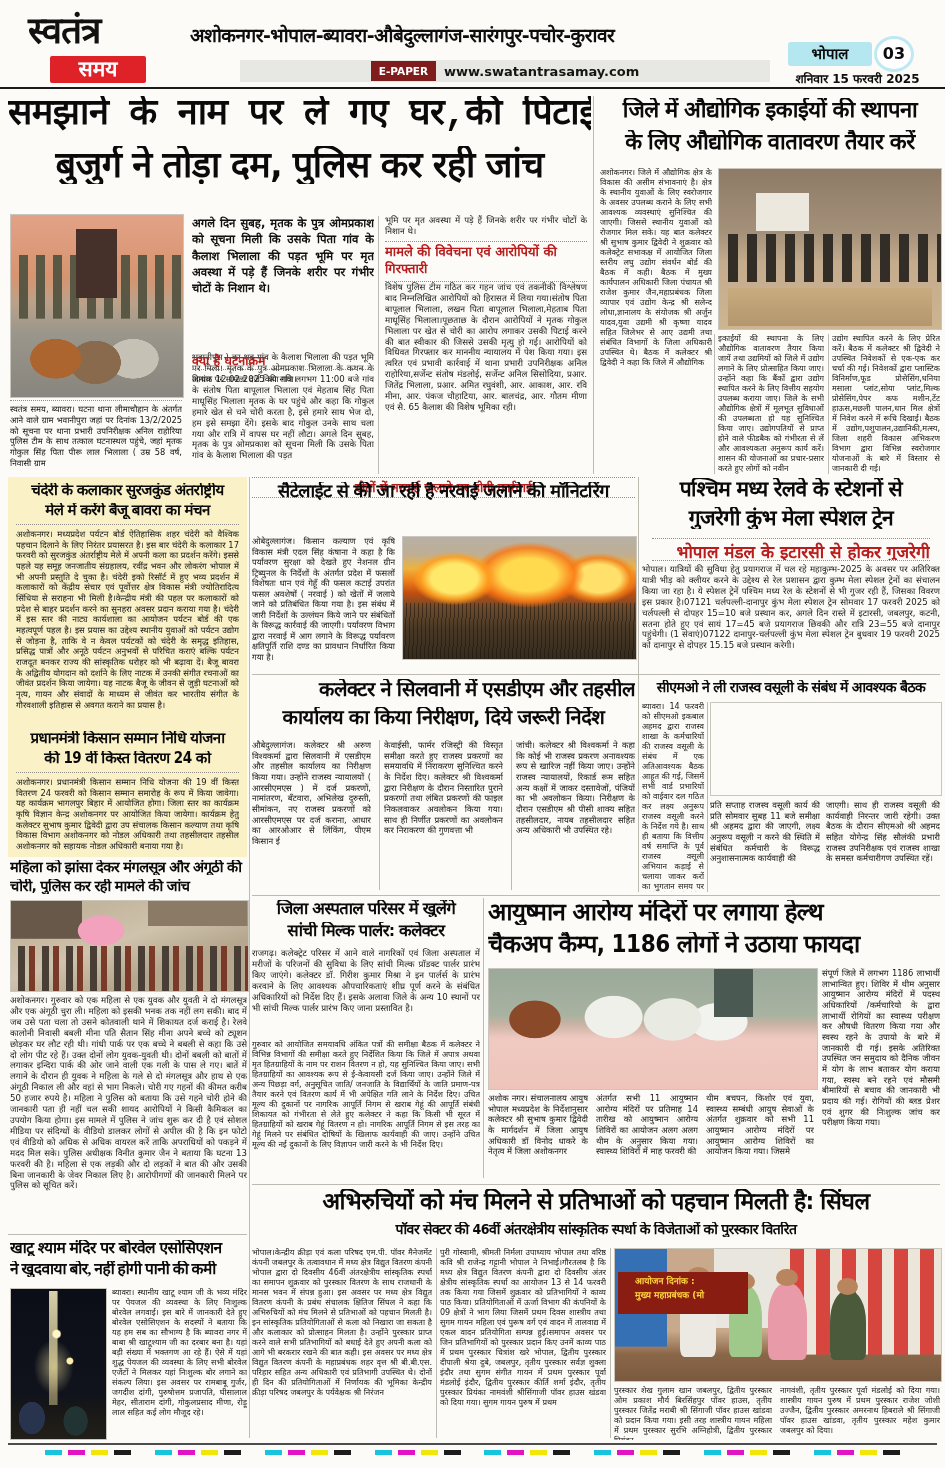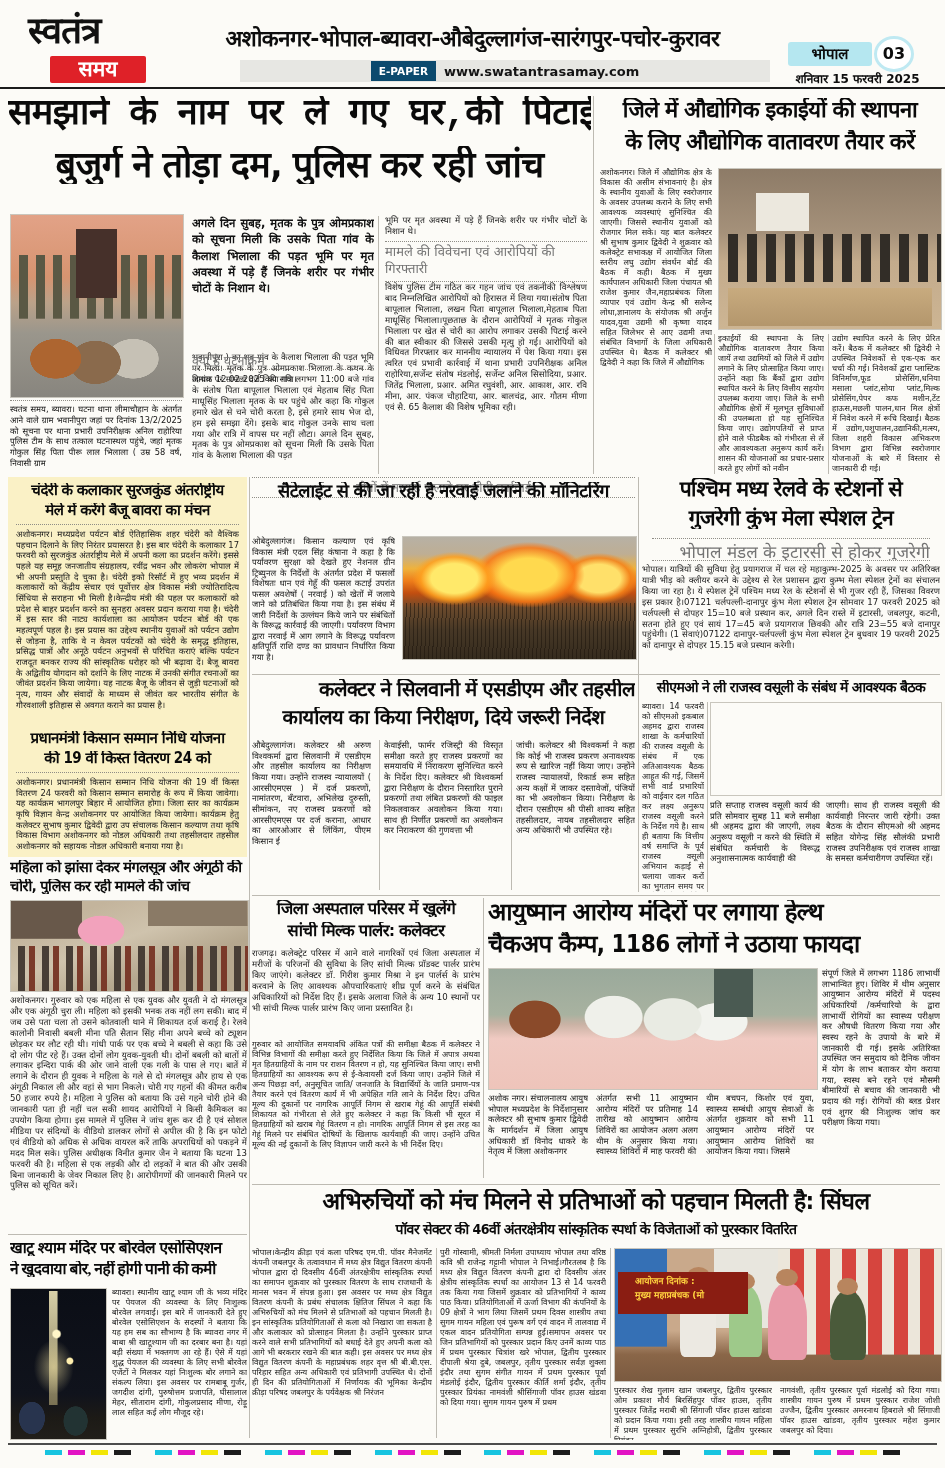--- a/index.html
+++ b/index.html
@@ -4,36 +4,36 @@
 <style>
   html,body{margin:0;padding:0;background:#dddbd5;}
   .page{position:relative;width:945px;height:1468px;margin:0 auto;background:#fcfbf7;
         font-family:"DejaVu Sans","Liberation Sans",sans-serif;overflow:hidden;}
   .abs{position:absolute;}
   .j{font-size:8.6px;line-height:1.27;text-align:justify;color:#191919;overflow:hidden;}
   .j8{font-size:8px;line-height:1.25;text-align:justify;color:#191919;overflow:hidden;}
   .hl{font-weight:900;color:#0a0a0a;white-space:nowrap;overflow:hidden;text-align:center;
       letter-spacing:-0.5px;line-height:1.05;font-stretch:condensed;}
   .hl-left{text-align:left;}
-  .sub{font-weight:400;color:#737373;overflow:hidden;}
+  .sub{font-weight:700;color:#b91c1c;overflow:hidden;}
   .dot-t{border-top:1.5px dotted #8f8d86;}
   .dot-b{border-bottom:1.5px dotted #8f8d86;}
   .vline{position:absolute;width:1px;background:#bdbab2;}
   .hline{position:absolute;height:1px;background:#bdbab2;}
   .photo{position:absolute;overflow:hidden;border:1px solid #c9c6bd;}
   .pf{position:absolute;}
   .cap{font-size:8.3px;line-height:1.3;text-align:justify;color:#141414;overflow:hidden;}
   .yellowbox{position:absolute;background:#faf1c6;}
   
   .logo1{font-size:37px;font-weight:900;color:#111;letter-spacing:-1px;line-height:1;}
   .logo2{background:#df2128;color:#fff;font-weight:900;font-size:21px;text-align:center;
          line-height:27px;border-radius:2px;}
-  .edition{font-size:22px;font-weight:900;color:#0d0d0d;white-space:nowrap;overflow:hidden;text-align:center;letter-spacing:-0.5px;}
+  .edition{font-size:19px;font-weight:900;color:#0d0d0d;white-space:nowrap;overflow:hidden;letter-spacing:-0.5px;}
   .epbar{background:#e7e7e3;display:flex;align-items:center;justify-content:center;gap:8px;}
-  .epbadge{background:#0c4a6e;color:#fff;font-weight:800;font-size:10.5px;padding:4px 8px;}
+  .epbadge{background:#7f1d1d;color:#fff;font-weight:800;font-size:10.5px;padding:4px 8px;}
   .site{font-size:13px;font-weight:700;color:#151515;}
   .citybadge{background:#b5e7f0;color:#0c0c0c;font-weight:900;font-size:15px;text-align:center;line-height:24px;border-radius:3px;}
   .pagecirc{background:#fff;border:3px solid #bfe9f2;border-radius:50%;font-weight:900;font-size:16px;
             text-align:center;line-height:30px;color:#0c0c0c;}
   .dateline{font-size:12px;font-weight:800;color:#0d0d0d;text-align:center;white-space:nowrap;}
   
   #ph-main{background:
     radial-gradient(ellipse 15% 11% at 26% 79%, #ad6530 98%, transparent),
     radial-gradient(ellipse 15% 12% at 49% 81%, #8a6a4c 98%, transparent),
     radial-gradient(ellipse 15% 11% at 71% 79%, #c6c1b5 98%, transparent),

